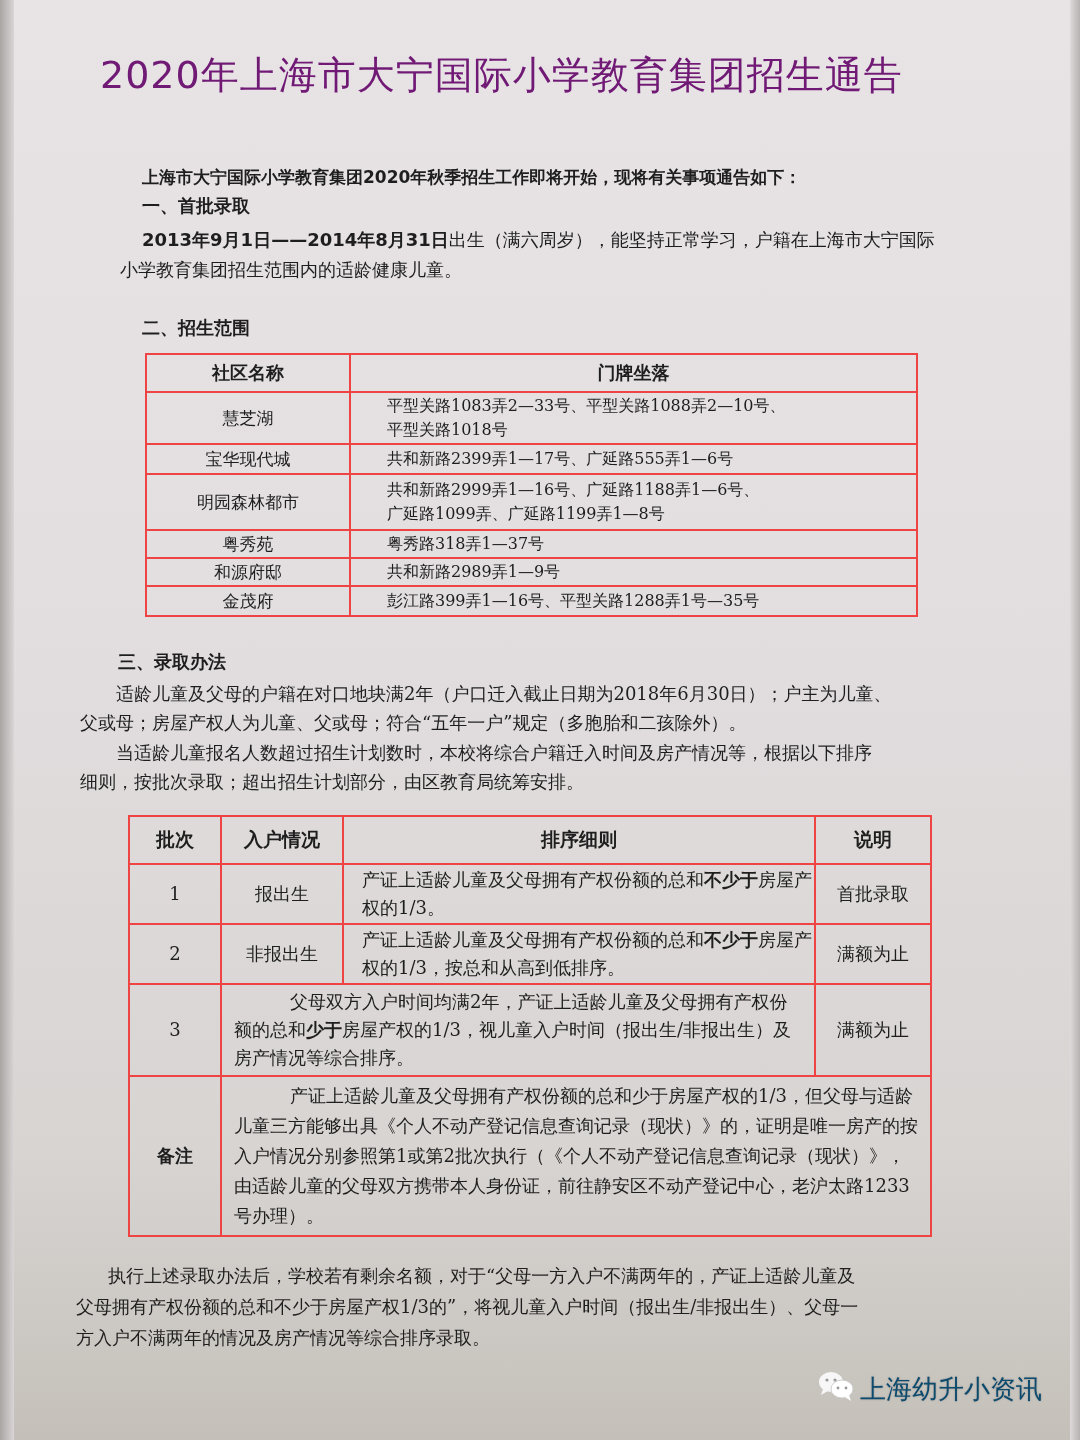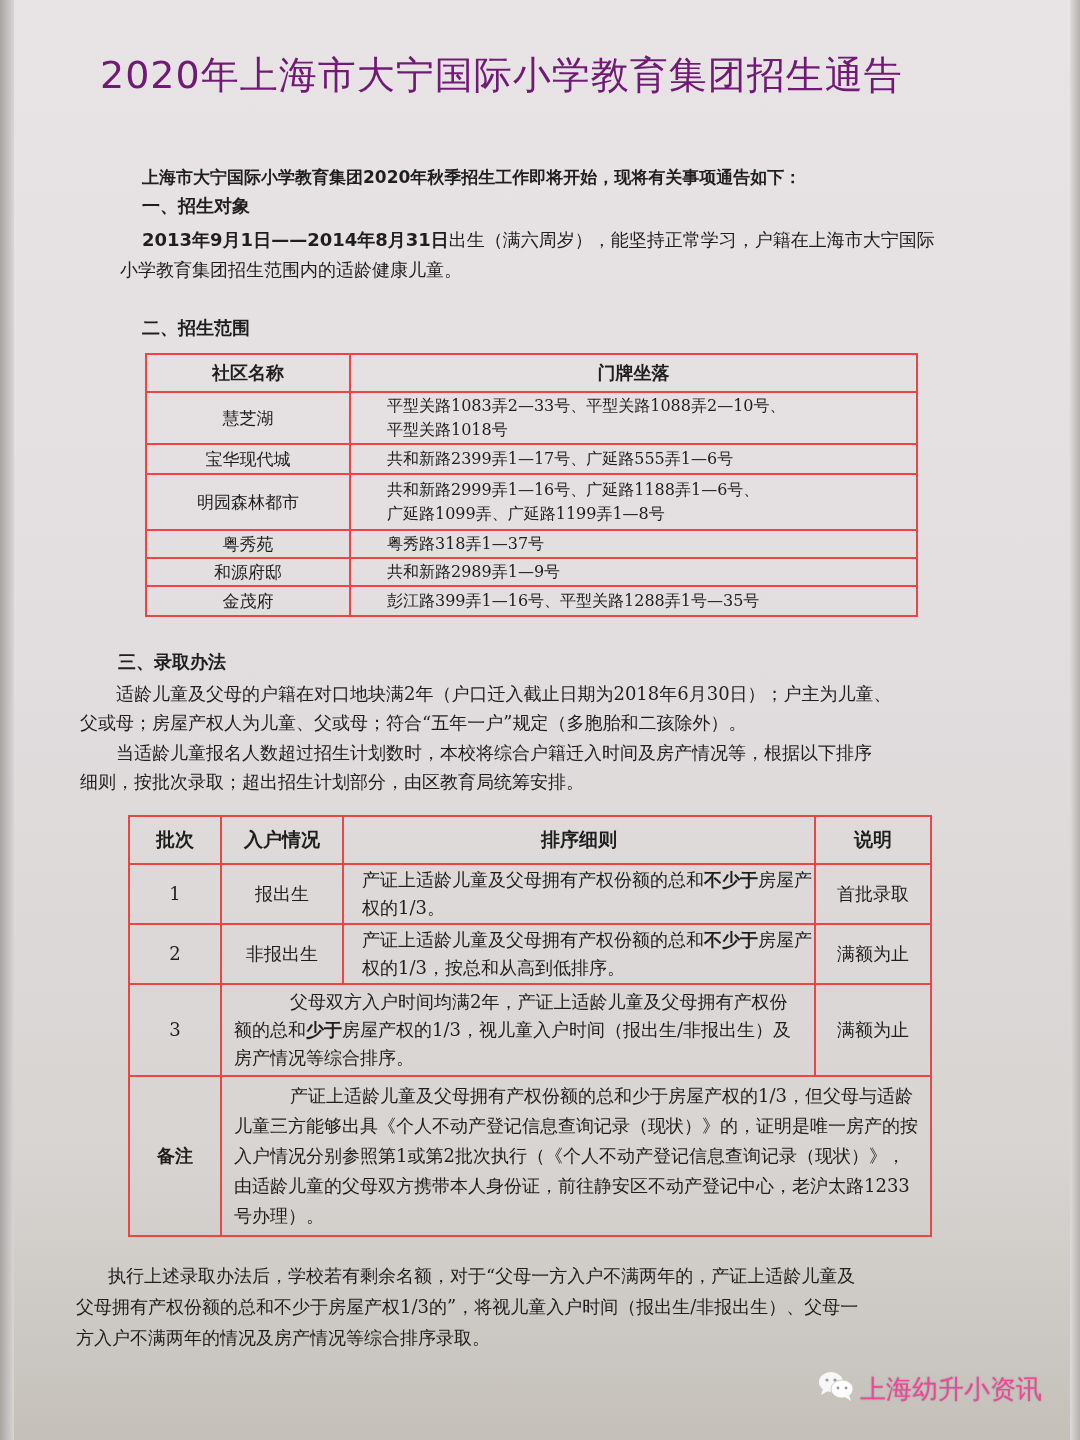--- a/index.html
+++ b/index.html
@@ -49,35 +49,35 @@
   .t2 { left: 128px; top: 815px; width: 804px; font-size: 18px; }
   .t2 th { height: 44px; font-family: "DejaVu Sans", "Liberation Sans", sans-serif; font-size: 19px; font-weight: bold; }
   .t2 td { line-height: 28px; }
   .t2 .c { text-align: center; }
   .t2 .rule { padding-left: 18px; }
   .t2 .indent { text-indent: 56px; padding: 0 12px; }
   .strong { font-family: "DejaVu Sans", "Liberation Sans", sans-serif; font-weight: bold; }
 
   .watermark {
     position: absolute; left: 818px; top: 1370px; display: flex; align-items: center;
-    color: #ec4899; font-family: "DejaVu Sans", "Liberation Sans", sans-serif; font-size: 26px;
+    color: #0c4a6e; font-family: "DejaVu Sans", "Liberation Sans", sans-serif; font-size: 26px;
     text-shadow: 0 0 2px rgba(0,0,0,0.25);
   }
   .watermark svg { margin-right: 6px; }
 </style>
 </head>
 <body>
 
 <div class="page-edge-left"></div>
 <div class="page-edge-right"></div>
 
 <div class="title">2020年上海市大宁国际小学教育集团招生通告</div>
 
 <div class="p b intro">上海市大宁国际小学教育集团2020年秋季招生工作即将开始，现将有关事项通告如下：</div>
-<div class="p b h1">一、招生对象</div>
+<div class="p b h1">一、首批录取</div>
 <div class="p s1a"><span class="b">2013年9月1日——2014年8月31日</span><span>出生（满六周岁），能坚持正常学习，户籍在上海市大宁国际</span></div>
 <div class="p s1b">小学教育集团招生范围内的适龄健康儿童。</div>
 
 <div class="p b h2">二、招生范围</div>
 
 <table class="t1">
   <tbody>
       <tr>
     <th>社区名称</th>
     <th>门牌坐落</th>

